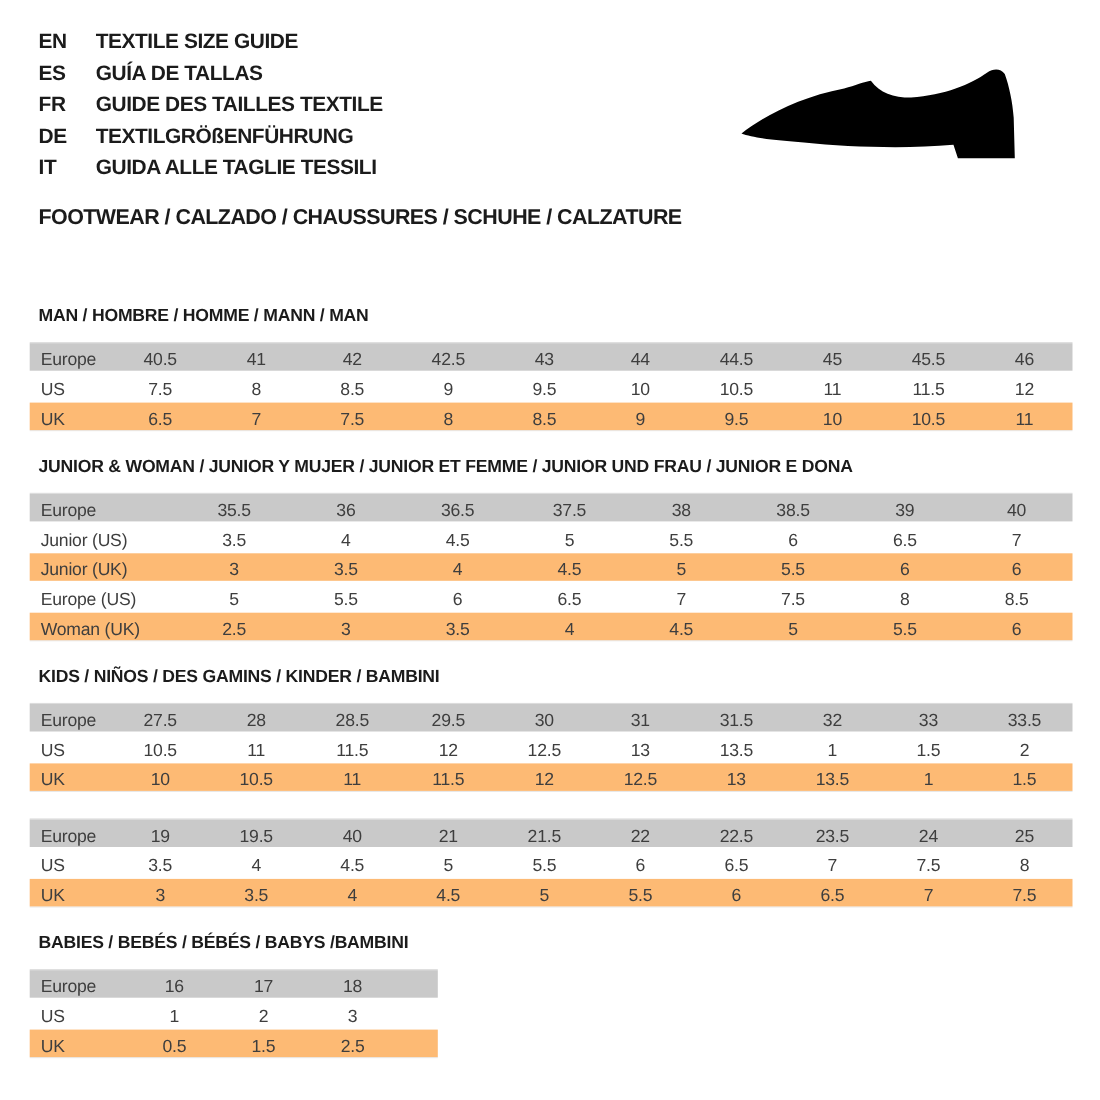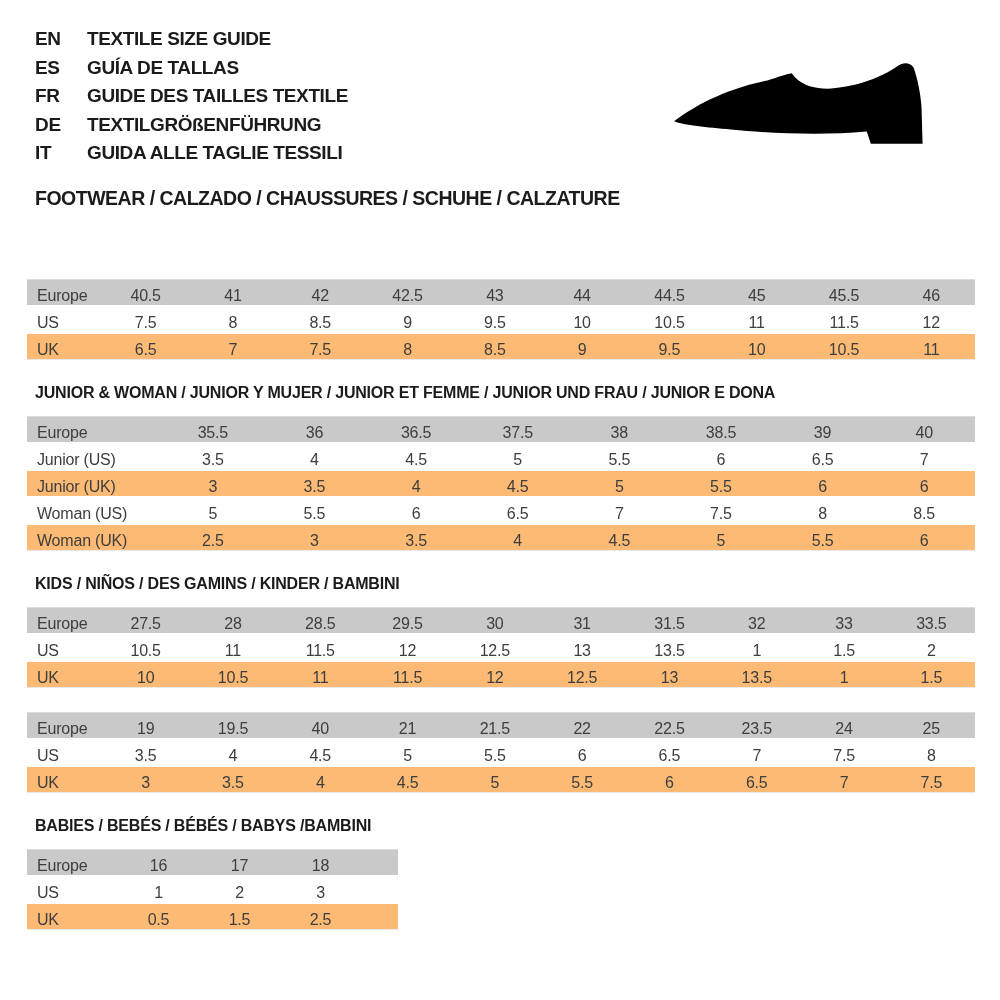--- a/index.html
+++ b/index.html
@@ -119,20 +119,21 @@
         L 194,70
         C 150,74 100,72 60,68
         C 36,66 14,64 4,60 Z"></path>
     </svg>
   </div>
 
   <h2 class="category-title">FOOTWEAR / CALZADO / CHAUSSURES / SCHUHE / CALZATURE</h2>
 
   <main>
       <section class="size-section">
+        <h3 class="section-title">MAN / HOMBRE / HOMME / MANN / MAN</h3>
         <div class="size-table">
           <div class="row header-row">
             <div class="cell cell-label">Europe</div>
             <div class="cell">40.5</div>
             <div class="cell">41</div>
             <div class="cell">42</div>
             <div class="cell">42.5</div>
             <div class="cell">43</div>
             <div class="cell">44</div>
             <div class="cell">44.5</div>
@@ -198,21 +199,21 @@
             <div class="cell">3</div>
             <div class="cell">3.5</div>
             <div class="cell">4</div>
             <div class="cell">4.5</div>
             <div class="cell">5</div>
             <div class="cell">5.5</div>
             <div class="cell">6</div>
             <div class="cell">6</div>
           </div>
           <div class="row row-white">
-            <div class="cell cell-label">Woman (US)</div>
+            <div class="cell cell-label">Europe (US)</div>
             <div class="cell">5</div>
             <div class="cell">5.5</div>
             <div class="cell">6</div>
             <div class="cell">6.5</div>
             <div class="cell">7</div>
             <div class="cell">7.5</div>
             <div class="cell">8</div>
             <div class="cell">8.5</div>
           </div>
           <div class="row row-alt">

